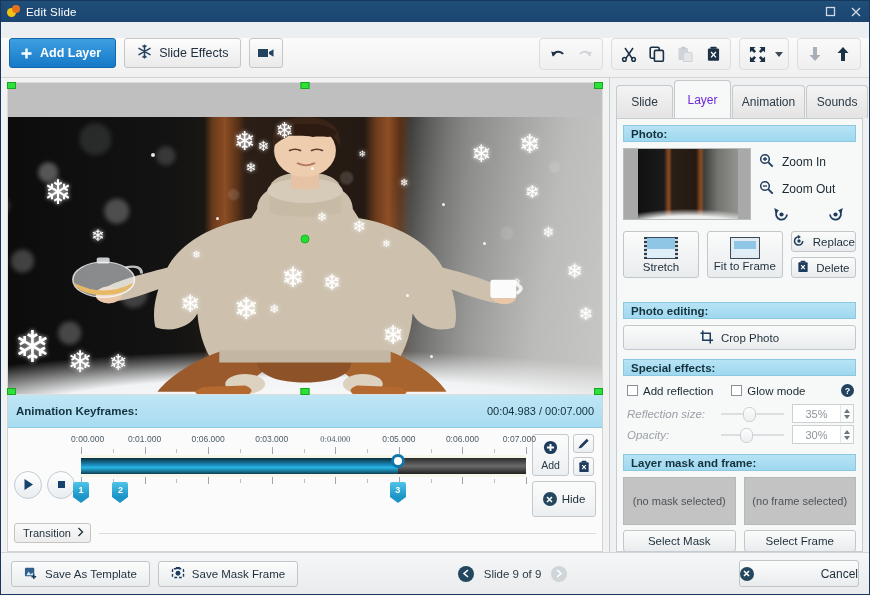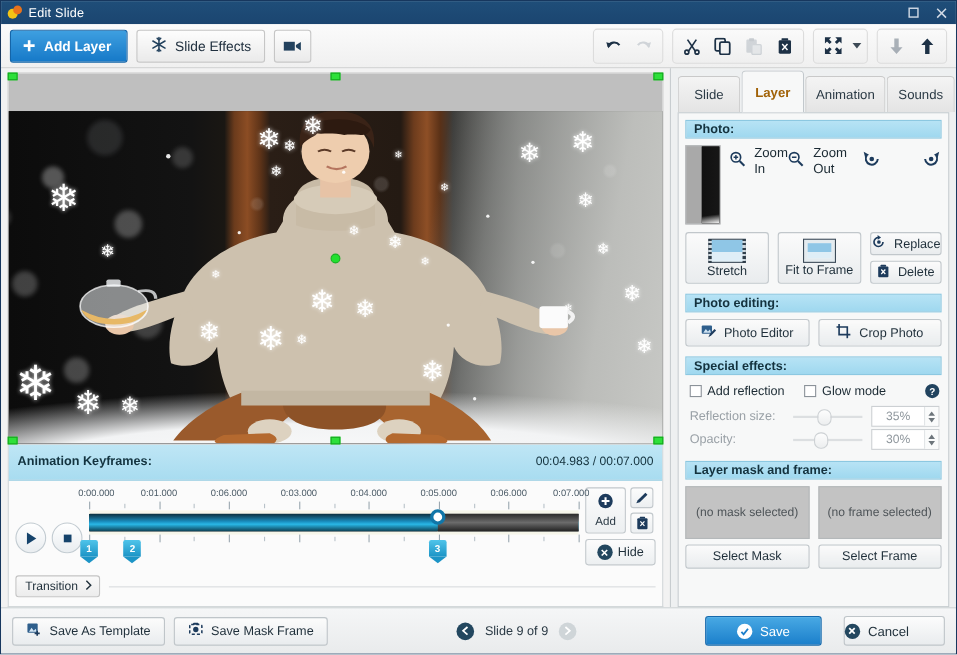--- a/index.html
+++ b/index.html
@@ -47,22 +47,23 @@
     display:flex; align-items:center; justify-content:center;
     color:#cfd8e4;
   }
   .winbtn svg { display:block; }
 
   
   .toolbar {
     height: 40px; min-height:40px;
     background: linear-gradient(to bottom,#fbfbfb,#f0f0f0);
     border-bottom: 1px solid #d4d4d4;
-    display:flex; align-items:center; padding: 0 8px;
+    display:flex; align-items:flex-start; padding: 0 8px;
     position: relative;
+    margin-top: 16px;
   }
   .btn-primary {
     height: 30px; padding: 0 14px 0 10px;
     background: linear-gradient(to bottom,#3e9fe0,#1679c8);
     border:1px solid #1565a8; border-radius:3px;
     color:#fff; font-size:12.5px; font-weight:bold;
     display:flex; align-items:center; gap:7px;
     cursor:pointer;
   }
   .btn-light {
@@ -225,21 +226,21 @@
     display:flex;flex-direction:column;align-items:center;justify-content:center;
     gap:2px; font-size:10.5px; color:#2b3a45; cursor:pointer;
   }
   .sq-btn {
     width:21px; height:19px;
     background: linear-gradient(to bottom,#fcfcfc,#eceff1);
     border:1px solid #c2c8cc; border-radius:3px;
     display:flex;align-items:center;justify-content:center; cursor:pointer;
   }
   .hide-btn {
-    height:24px;
+    height:36px;
     background: linear-gradient(to bottom,#fcfcfc,#eceff1);
     border:1px solid #c2c8cc; border-radius:3px;
     display:flex;align-items:center;justify-content:center; gap:5px;
     font-size:11.5px; color:#1f2f3a; cursor:pointer;
   }
   .kf-foot { display:flex; align-items:center; padding:2px 6px 8px 6px; }
   .trans-btn {
     height:20px; padding:0 6px 0 8px;
     background: linear-gradient(to bottom,#fafafa,#ececec);
     border:1px solid #c4c4c4; border-radius:3px;
@@ -254,21 +255,21 @@
   .tab {
     height:33px; min-width:57px; padding:0 12px; margin-right:1px;
     background: linear-gradient(to bottom,#f4f4f4,#e4e4e4);
     border:1px solid #c9c9c9; border-bottom:none;
     border-radius:4px 4px 0 0;
     display:flex;align-items:center;justify-content:center;
     font-size:12px; color:#2b3a45; cursor:pointer;
   }
   .tab.active {
     height:38px; background:#f7f8f8; border-color:#c2c8cc;
-    font-weight:bold; color:#a16207;
+    font-weight:normal; color:#6d28d9;
     position:relative; z-index:3;
   }
   .rpanel { flex:1; margin:0 6px 0 6px; background:#f7f8f8;
             border:1px solid #c6ccd0; border-top:1px solid #c6ccd0;
             padding:6px; overflow:hidden; }
   .sechead {
     height:17px; background: linear-gradient(to bottom,#b7e3f5,#9fd8ef);
     border:1px solid #8cc8e1;
     display:flex;align-items:center; padding:0 7px;
     font-size:11.5px; font-weight:bold; color:#14323e;
@@ -279,21 +280,21 @@
     width:128px;height:72px; border:1px solid #b9bcbe; background:#a9a9a9;
     position:relative; overflow:hidden;
   }
   .thumb .mini {
     position:absolute; left:14px; top:0; width:100px; height:72px;
     background:
       radial-gradient(ellipse 120% 40% at 50% 112%, #fdfdfd 0%, #ededed 48%, rgba(240,240,240,0) 72%),
       linear-gradient(90deg,#111 0%,#1a1a1a 26%,#6c3c1d 29%,#8b4c23 31%,#2a1f16 34%,#241a13 58%,#6d3c1d 61%,#8b4c23 63%,#3e3e3c 66%,#74756f 80%,#92948f 100%),
       #1a1a1a;
   }
-  .zoomcol { flex:1; display:flex; flex-direction:row; }
+  .zoomcol { flex:1; display:flex; flex-direction:column; }
   .zoomrow { display:flex; align-items:center; gap:8px; height:27px;
              font-size:12px; color:#1b2a33; cursor:pointer; }
   .rotrow { display:flex; gap:34px; padding-left:12px; margin-top:2px; }
   .rot { width:20px;height:20px;display:flex;align-items:center;justify-content:center;cursor:pointer; }
 
   .btnrow { display:flex; gap:8px; margin-top:7px; }
   .bigbtn {
     width:76px; height:47px;
     background: linear-gradient(to bottom,#fbfbfb,#e9ecee);
     border:1px solid #c1c7cb; border-radius:3px;
@@ -332,21 +333,21 @@
   .chkrow { display:flex; align-items:center; gap:5px; padding:2px 2px 6px 4px;
             font-size:11.5px; color:#1b2a33; }
   .chk { width:11px;height:11px;border:1px solid #8b9299; background:#fff; }
   .chkrow .gap { width:8px; }
   .help {
     margin-left:auto; width:13px;height:13px;border-radius:50%;
     background:#21435f; color:#fff; font-size:9px; font-weight:bold;
     display:flex;align-items:center;justify-content:center; cursor:pointer;
   }
   .sliderrow { display:flex; align-items:center; padding:1px 2px 1px 4px; gap:8px; }
-  .sliderrow .lab { width:86px; font-size:11.5px; color:#9aa1a7; }
+  .sliderrow .lab { width:86px; font-size:11.5px; color:#9aa1a7;font-style:italic; }
   .slider { flex:1; position:relative; height:18px; }
   .slider .rail { position:absolute; left:0; right:0; top:8px; height:2px;
                   background:#dcdfe1; }
   .slider .knob { position:absolute; top:2px; width:13px;height:15px;
                   border-radius:6px; background:linear-gradient(to bottom,#fdfdfd,#eceeef);
                   border:1px solid #cdd1d4; }
   .spin { display:flex; width:62px; height:19px; border:1px solid #ccd0d3; background:#fff; }
   .spin .v { flex:1; display:flex;align-items:center;justify-content:center;
              font-size:11px; color:#8e969c; }
   .spin .ar { width:13px; border-left:1px solid #e2e5e7;
@@ -383,24 +384,24 @@
              display:flex;align-items:center;justify-content:center; cursor:pointer; }
   .navcirc.dis { background:#cfd5d8; cursor:default; }
   .save-btn {
     width:106px;height:27px;
     background: linear-gradient(to bottom,#48a9e4,#1b7fcb);
     border:1px solid #1569ac; border-radius:3px;
     color:#fff; font-size:12px; display:flex;align-items:center;justify-content:center;gap:7px;
     cursor:pointer;
   }
   .cancel-btn {
-    width:92px;height:27px;
+    width:120px;height:27px;
     background: linear-gradient(to bottom,#fcfcfc,#e9ecee);
     border:1px solid #bfc5c9; border-radius:3px;
-    color:#1f2f3a; font-size:12px; display:flex;align-items:center;justify-content:flex-start;gap:7px;
+    color:#1f2f3a; font-size:12px; display:flex;align-items:center;justify-content:space-between;gap:7px;
     cursor:pointer;
     margin-left:12px;
   }
   .circicon { width:14px;height:14px;border-radius:50%;background:#23475f;
               display:flex;align-items:center;justify-content:center; }
   .circicon.light { background:#fff; }
 </style>
 </head>
 <body>
 
@@ -661,21 +662,21 @@
                   </svg>
               </div>
             </div>
 
             <div class="timeline">
               <div class="ruler" id="ruler">
                   <span class="lbl" style="left: 0%; transform: translateX(-30%);">0:00.000</span>
                   <span class="lbl" style="left: 14.2857%;">0:01.000</span>
                   <span class="lbl" style="left: 28.5714%;">0:06.000</span>
                   <span class="lbl" style="left: 42.8571%;">0:03.000</span>
-                  <span class="lbl" style="left: 57.1429%;">0:04.000</span>
+                  <span class="lbl" style="left: 57.1429%; font-family: Liberation Serif, serif;">0:04.000</span>
                   <span class="lbl" style="left: 71.4286%;">0:05.000</span>
                   <span class="lbl" style="left: 85.7143%;">0:06.000</span>
                   <span class="lbl" style="left: 100%; transform: translateX(-70%);">0:07.000</span>
                 </div>
               <div class="ticks" id="ticksTop">
                   <span class="tick" style="left: 0%;"></span>
                   <span class="tick minor" style="left: 7.14286%;"></span>
                   <span class="tick" style="left: 14.2857%;"></span>
                   <span class="tick minor" style="left: 21.4286%;"></span>
                   <span class="tick" style="left: 28.5714%;"></span>
@@ -873,34 +874,24 @@
                   <rect x="1" y="2.4" width="10" height="10.6" rx="1" fill="#1d3b5c"></rect>
                   <rect x="3.4" y=".8" width="5.2" height="1.8" rx=".5" fill="#1d3b5c"></rect>
                   <path d="M4 5.4 L8 9.8 M8 5.4 L4 9.8" stroke="#fff" stroke-width="1.2"></path>
                 </svg>
               </span>
               <span>Delete</span>
             </div>
           </div>
         </div>
 
-        <div class="sechead" style="margin-top:9px;">
+        <div class="sechead" style="margin-top:24px;">
           <span>Photo editing:</span>
         </div>
         <div class="half-row">
-          <div class="halfbtn">
-            <span>
-              <svg width="14" height="14" viewBox="0 0 15 15">
-                <rect x="1" y="2" width="10" height="8" rx="1" fill="#2f5f8c"></rect>
-                <path d="M2.5 9 L5 5.5 L7 8 L9 6 L10 9 Z" fill="#cfe3f2"></path>
-                <path d="M7.5 13.5 L9 10 L13.5 5.5 L15 7 L10.5 11.5 Z" fill="#1d3b5c"></path>
-              </svg>
-            </span>
-            <span>Photo Editor</span>
-          </div>
           <div class="halfbtn">
             <span>
               <svg width="14" height="14" viewBox="0 0 15 15">
                 <path d="M3 0.5 V11 H14" stroke="#1d3b5c" stroke-width="1.6" fill="none"></path>
                 <path d="M0.5 3.5 H11 V14.5" stroke="#1d3b5c" stroke-width="1.6" fill="none"></path>
               </svg>
             </span>
             <span>Crop Photo</span>
           </div>
         </div>
@@ -1002,28 +993,20 @@
           </svg>
       </div>
       <span>Slide 9 of 9</span>
       <div class="navcirc dis">
         <svg width="8" height="9" viewBox="0 0 8 9">
             <path d="M2 1 L6 4.5 L2 8" stroke="#fff" stroke-width="1.6" fill="none"></path>
           </svg>
       </div>
     </div>
 
-    <div class="save-btn">
-      <span class="circicon light">
-        <svg width="10" height="10" viewBox="0 0 10 10">
-            <path d="M2 5.4 L4 7.6 L8 2.6" stroke="#1b7fcb" stroke-width="1.7" fill="none"></path>
-          </svg>
-      </span>
-      <span>Save</span>
-    </div>
     <div class="cancel-btn">
       <span class="circicon">
         <svg width="9" height="9" viewBox="0 0 9 9">
             <path d="M2 2 L7 7 M7 2 L2 7" stroke="#fff" stroke-width="1.6"></path>
           </svg>
       </span>
       <span>Cancel</span>
     </div>
   </div>
 </div>

